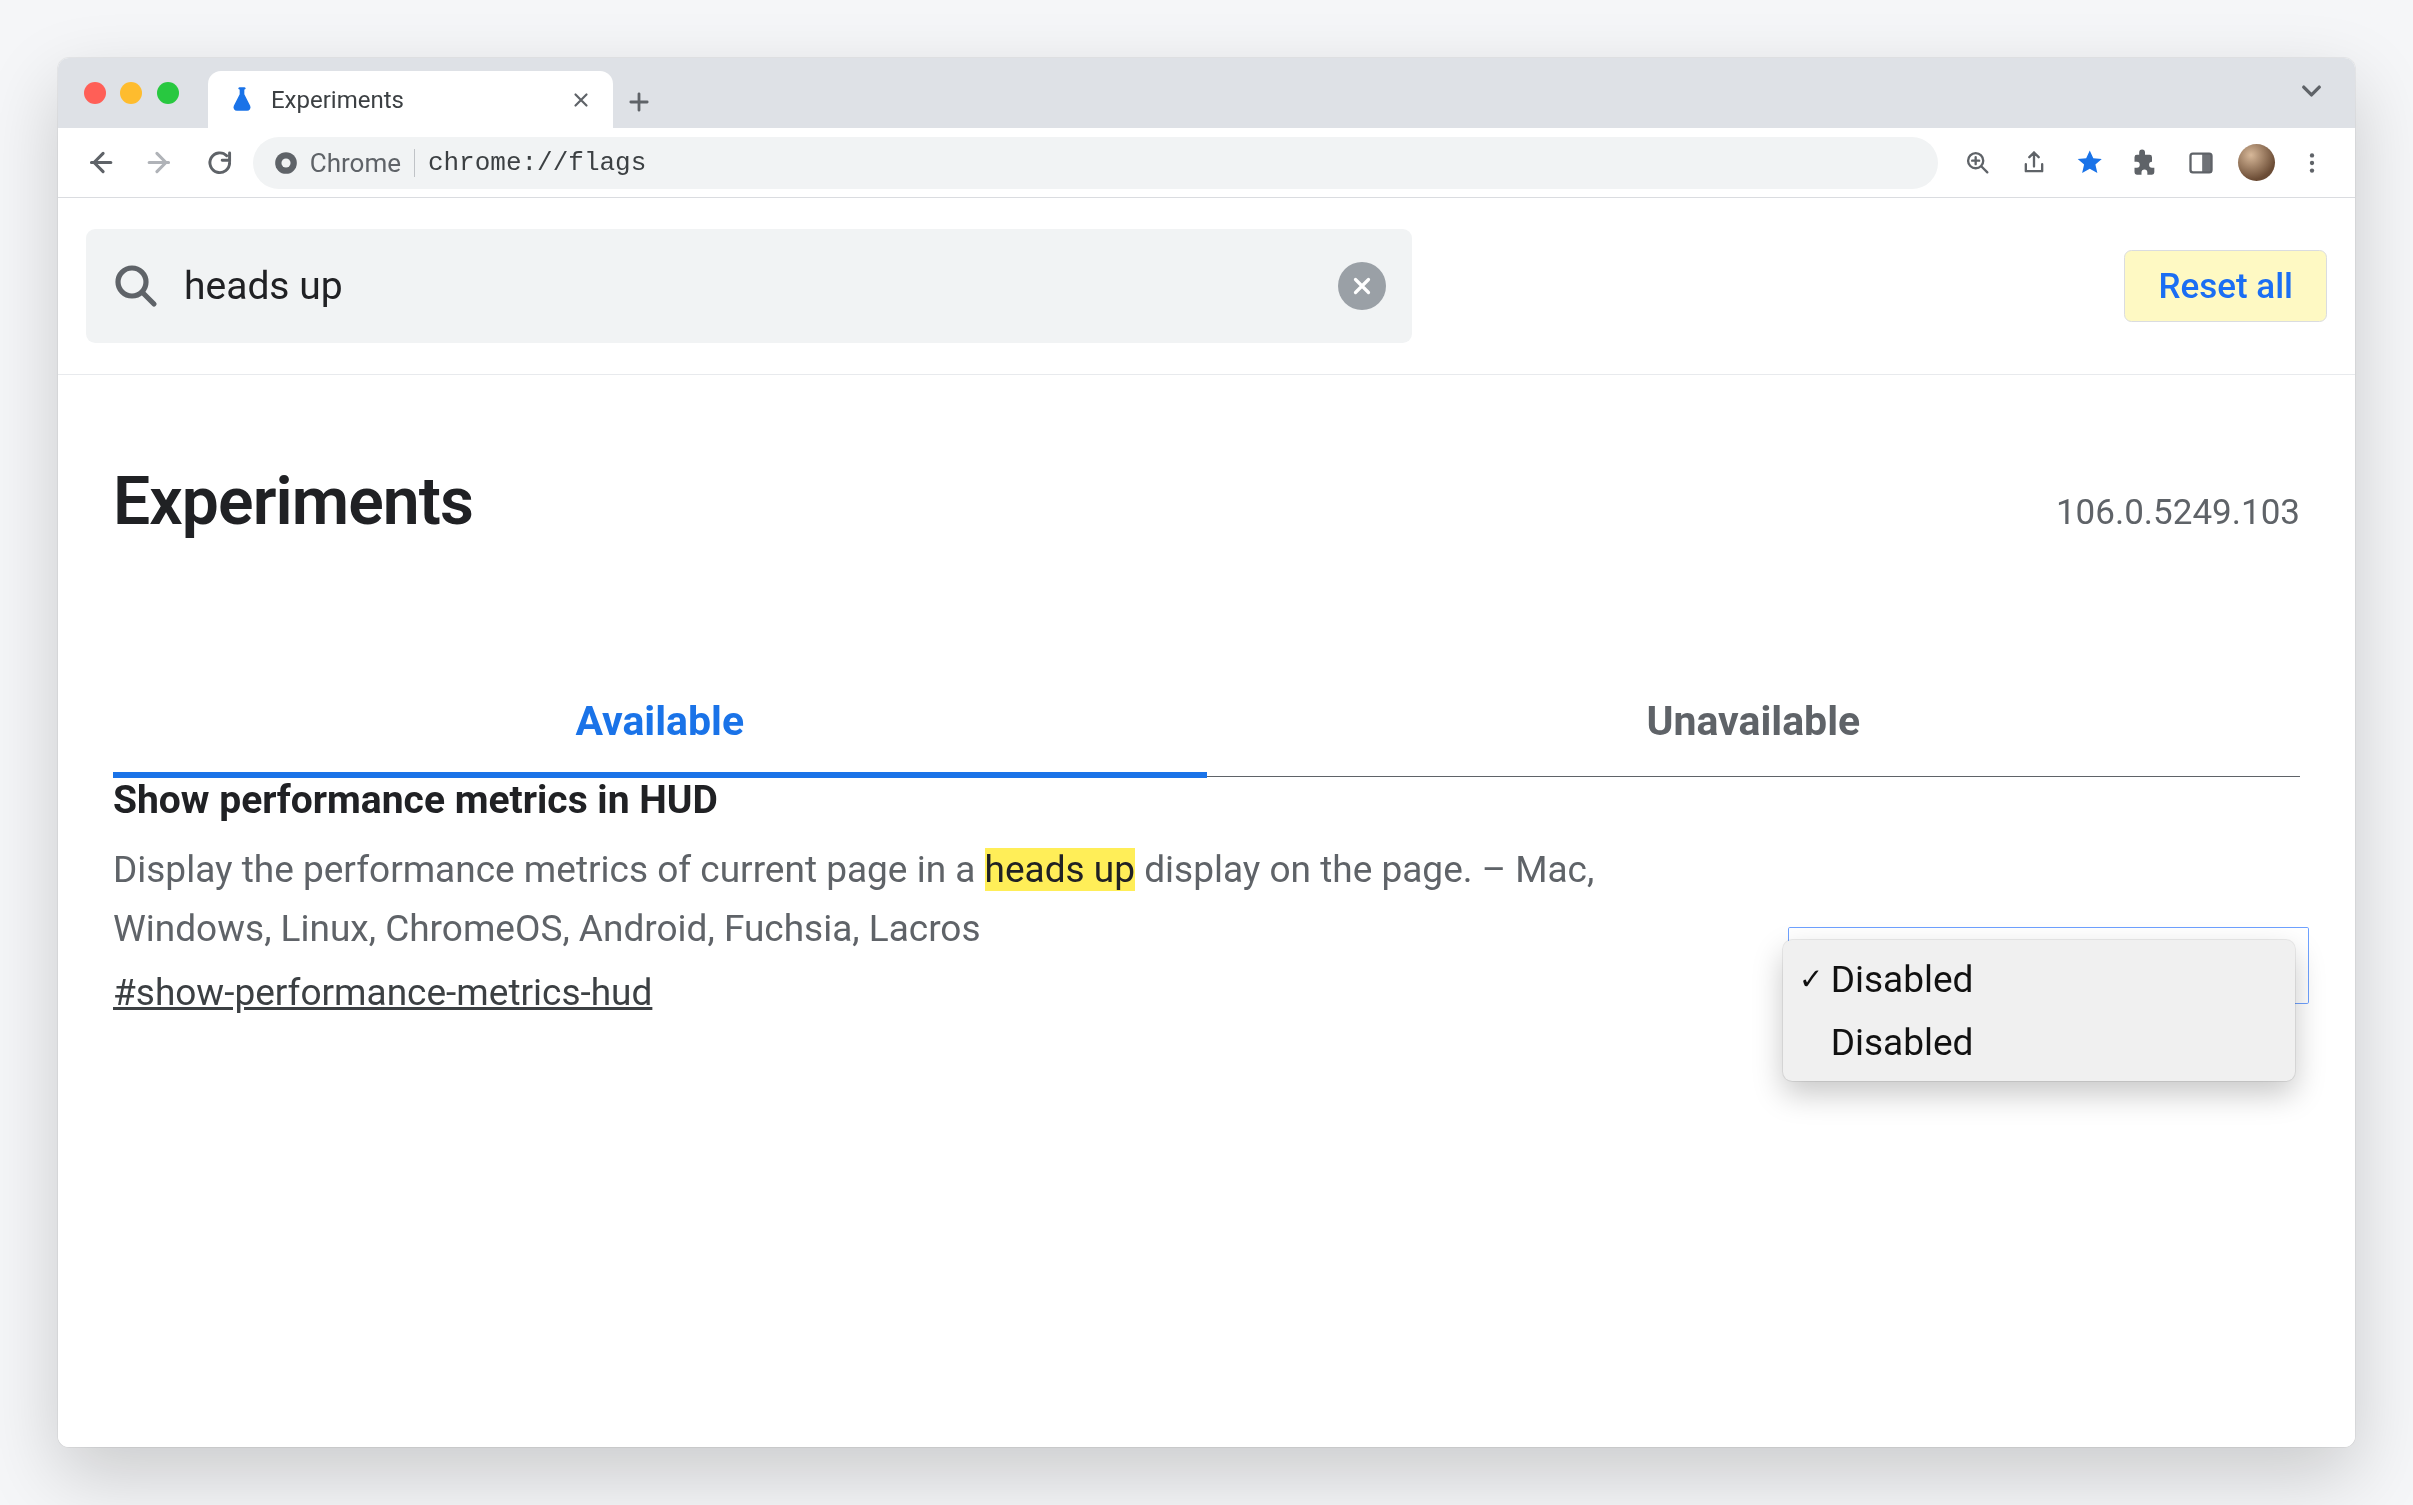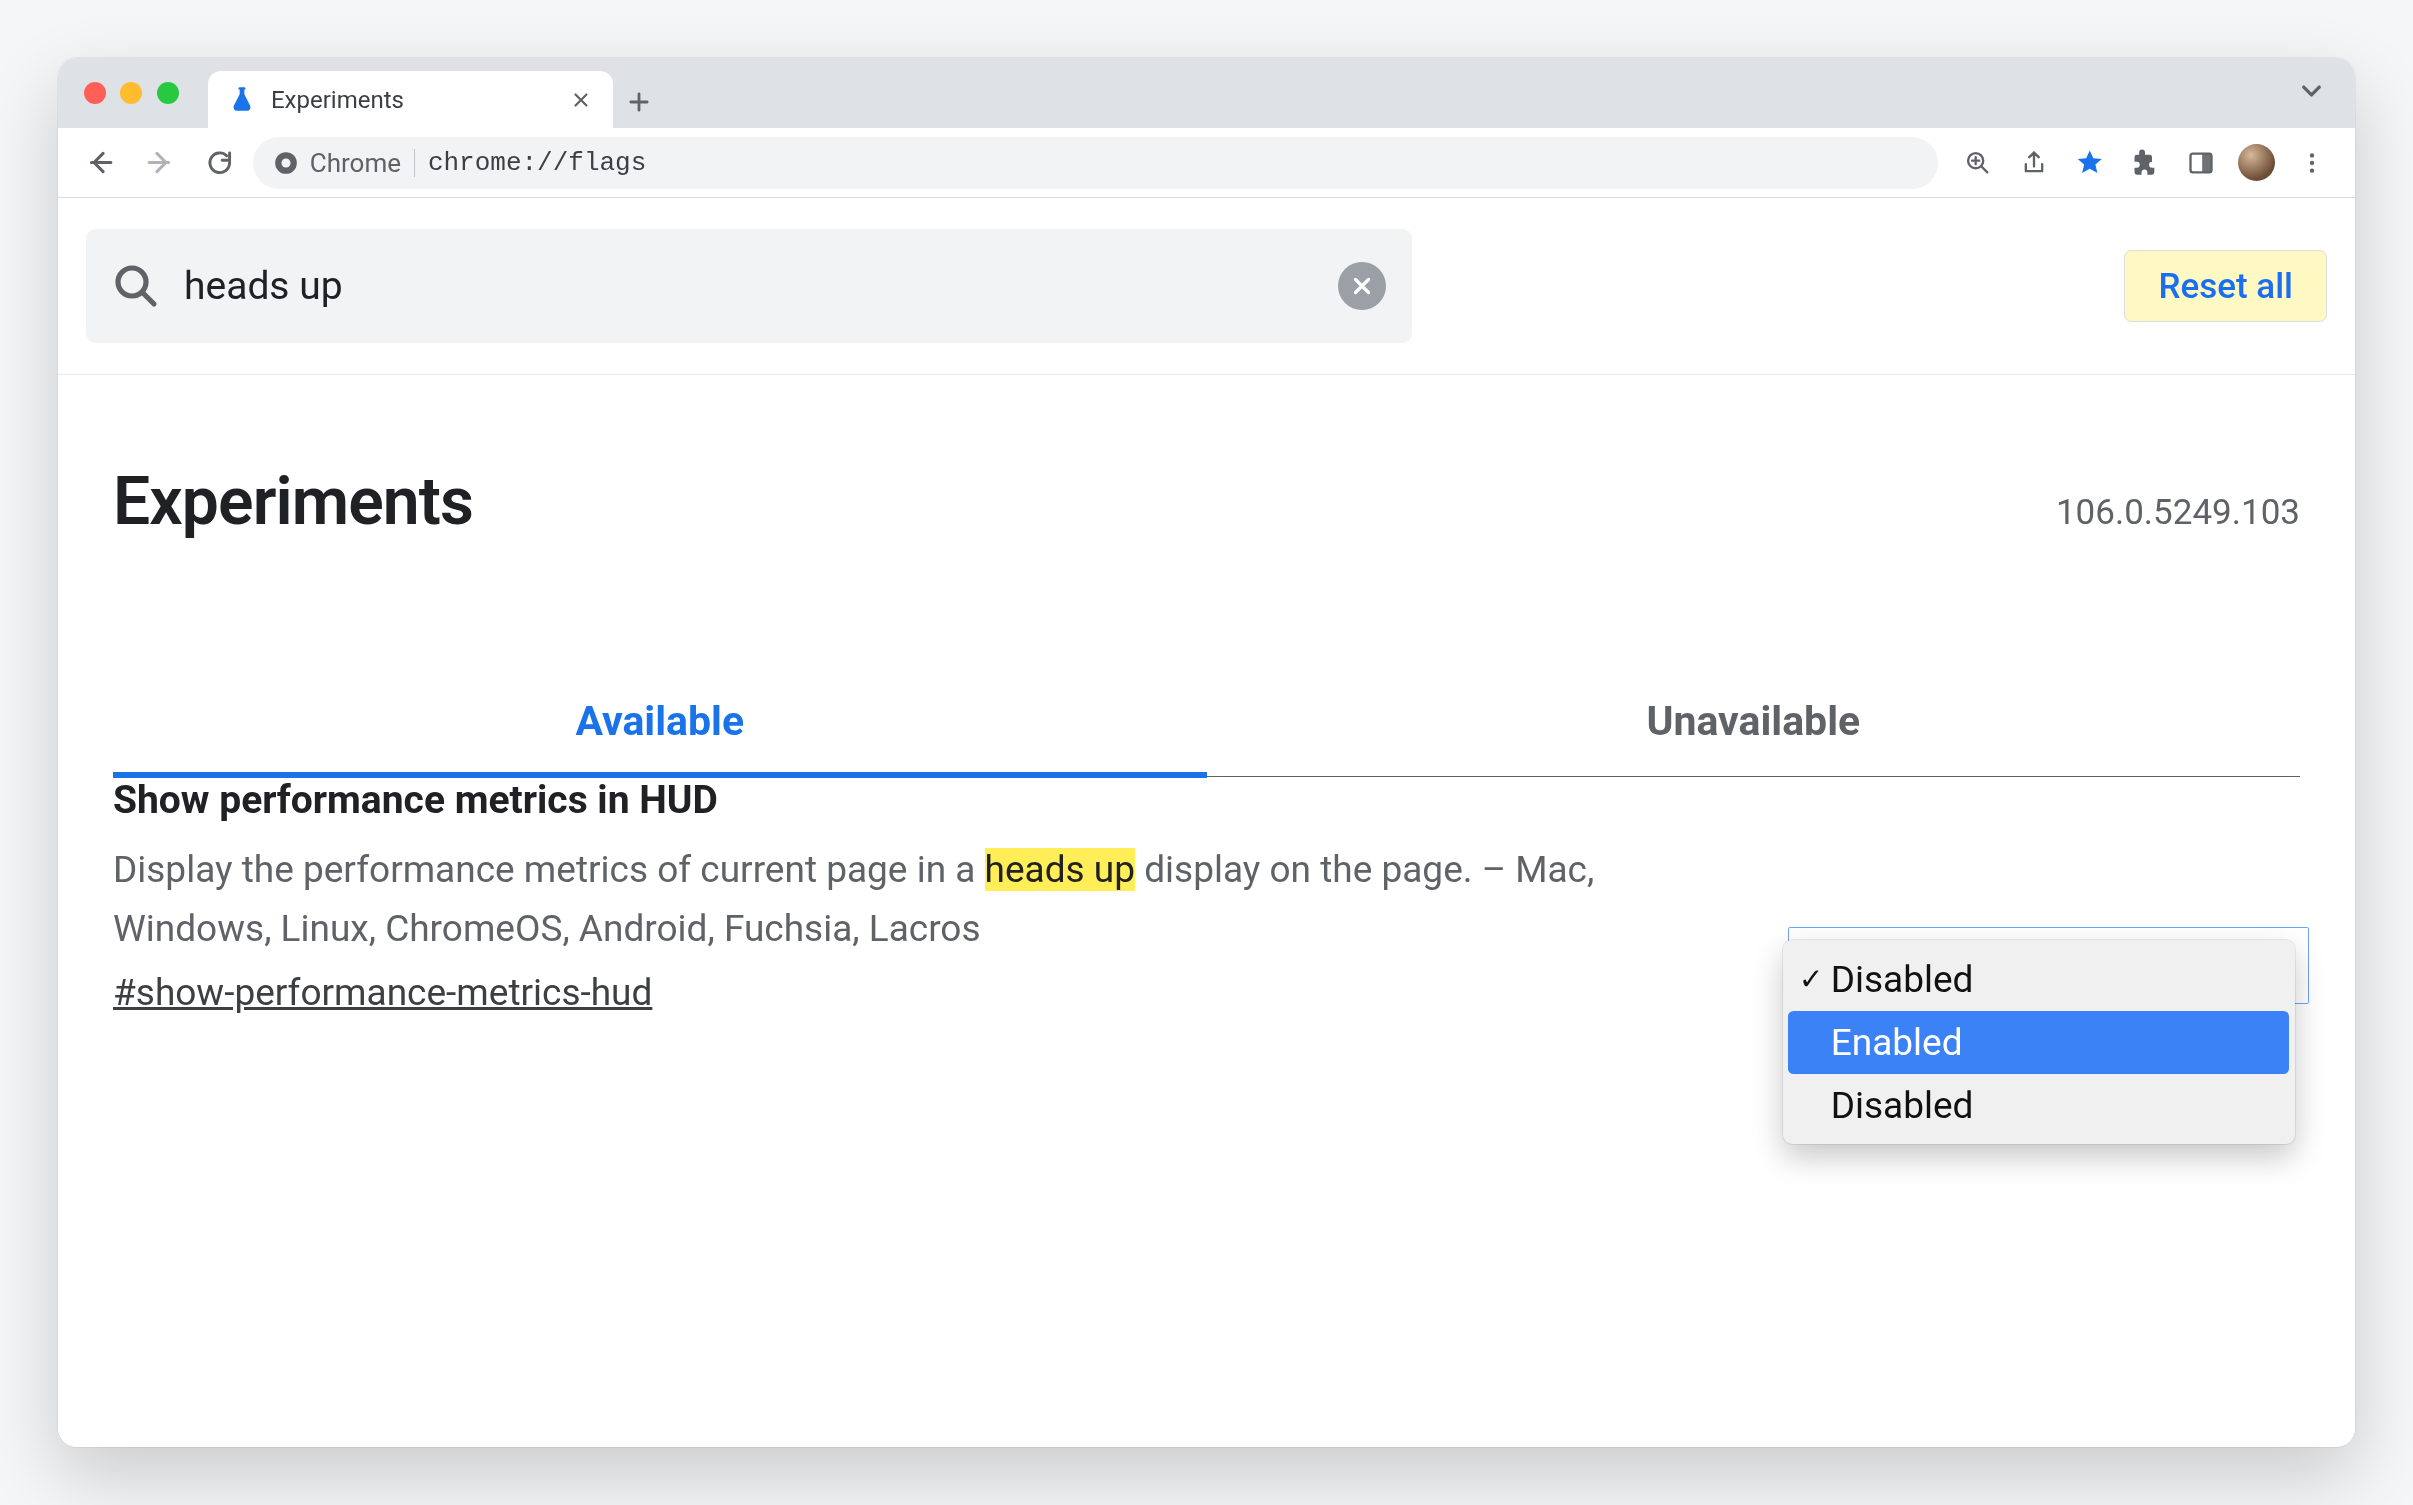--- a/index.html
+++ b/index.html
@@ -26,21 +26,21 @@
     width: 2413px;
     height: 1505px;
     display: flex;
     align-items: center;
     justify-content: center;
   }
   .window {
     width: 2297px;
     height: 1389px;
     background: var(--toolbar-bg);
-    border-radius: 19px;
+    border-radius: 11px;
     box-shadow: 0 28px 74px rgba(0,0,0,0.18), 0 0 0 0.9px rgba(0,0,0,0.05);
     overflow: hidden;
     display: flex;
     flex-direction: column;
   }
   
   .tabstrip {
     height: 70px;
     background: var(--chrome-bg);
     display: flex;
@@ -450,24 +450,20 @@
             </p>
             <a class="anchor" href="#">#show-performance-metrics-hud</a>
           </div>
           <div class="select-wrap">
             <div class="select-outline"></div>
             <div class="dropdown">
               <div class="opt checked">
                 <span class="check">✓</span>
                 <span>Disabled</span>
               </div>
-              <div class="opt highlight">
-                <span class="check">✓</span>
-                <span>Enabled</span>
-              </div>
               <div class="opt">
                 <span class="check">✓</span>
                 <span>Disabled</span>
               </div>
             </div>
           </div>
         </div>
       </div>
     </div>
 

